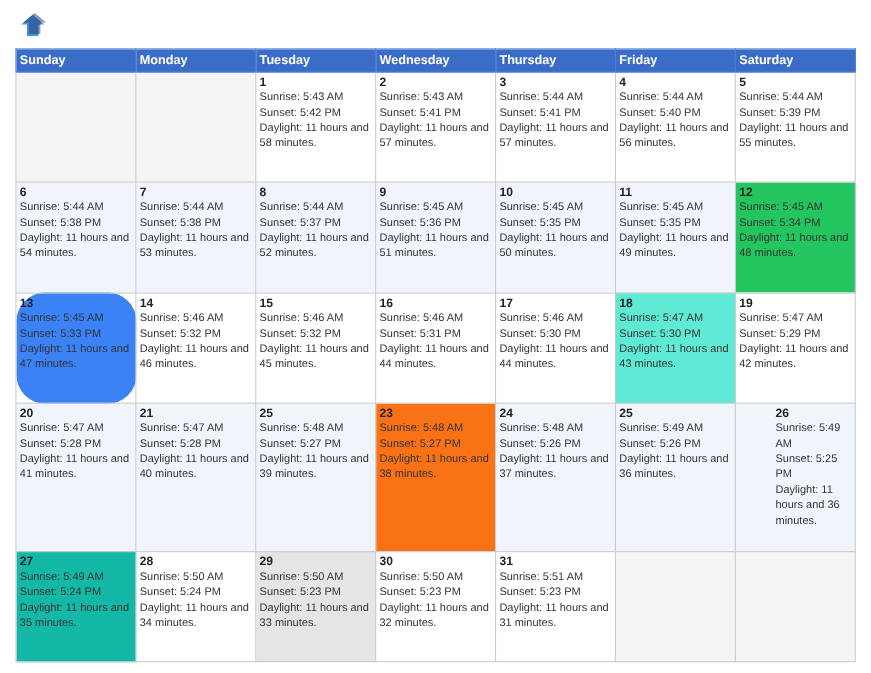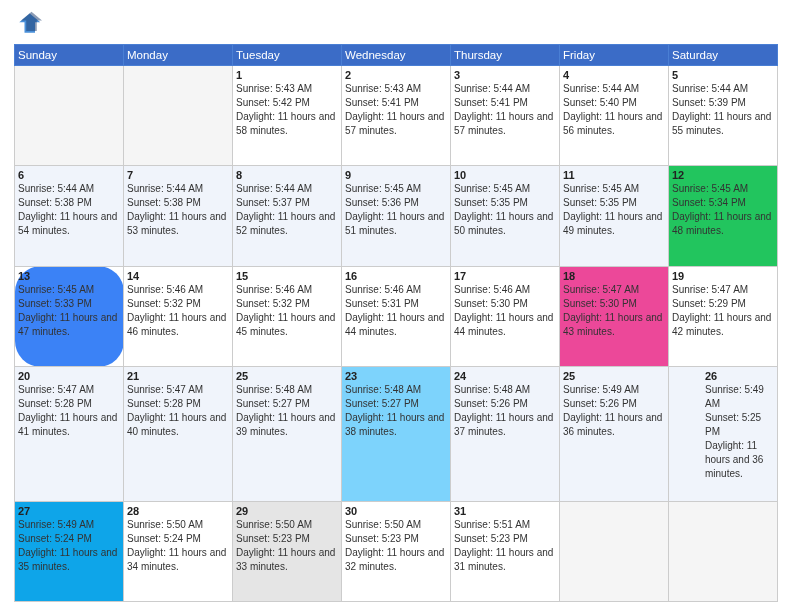--- a/index.html
+++ b/index.html
@@ -59,21 +59,21 @@
     .calendar {
       flex: 1;
       border-collapse: collapse;
       width: 100%;
       table-layout: fixed;
     }
     .calendar th {
       background: #3b6cc7;
       color: #fff;
       font-size: 11.5px;
-      font-weight: normal;
+      font-weight: bold;
       padding: 4px 3px;
       text-align: left;
       border: 1px solid #4a7fd4;
     }
     .calendar td {
       border: 1px solid #ccc;
       vertical-align: top;
       padding: 3px 3px;
       font-size: 9.5px;
       color: #333;
@@ -201,21 +201,21 @@
             <div class="day-info">Sunrise: 5:46 AM<br>Sunset: 5:32 PM<br>Daylight: 11 hours and 45 minutes.</div>
           </td>
           <td style="background: rgb(255, 255, 255);">
             <span class="day-number">16</span>
             <div class="day-info">Sunrise: 5:46 AM<br>Sunset: 5:31 PM<br>Daylight: 11 hours and 44 minutes.</div>
           </td>
           <td style="background: rgb(255, 255, 255);">
             <span class="day-number">17</span>
             <div class="day-info">Sunrise: 5:46 AM<br>Sunset: 5:30 PM<br>Daylight: 11 hours and 44 minutes.</div>
           </td>
-          <td style="background: #ec4899;">
+          <td style="background: #5eead4;">
             <span class="day-number">18</span>
             <div class="day-info">Sunrise: 5:47 AM<br>Sunset: 5:30 PM<br>Daylight: 11 hours and 43 minutes.</div>
           </td>
           <td style="background: rgb(255, 255, 255);">
             <span class="day-number">19</span>
             <div class="day-info">Sunrise: 5:47 AM<br>Sunset: 5:29 PM<br>Daylight: 11 hours and 42 minutes.</div>
           </td>
         </tr>
         <tr>
           <td style="background: rgb(240, 244, 251);">
@@ -223,39 +223,39 @@
             <div class="day-info">Sunrise: 5:47 AM<br>Sunset: 5:28 PM<br>Daylight: 11 hours and 41 minutes.</div>
           </td>
           <td style="background: rgb(240, 244, 251);">
             <span class="day-number">21</span>
             <div class="day-info">Sunrise: 5:47 AM<br>Sunset: 5:28 PM<br>Daylight: 11 hours and 40 minutes.</div>
           </td>
           <td style="background: rgb(240, 244, 251);">
             <span class="day-number">25</span>
             <div class="day-info">Sunrise: 5:48 AM<br>Sunset: 5:27 PM<br>Daylight: 11 hours and 39 minutes.</div>
           </td>
-          <td style="background: #7dd3fc;">
+          <td style="background: #f97316;">
             <span class="day-number">23</span>
             <div class="day-info">Sunrise: 5:48 AM<br>Sunset: 5:27 PM<br>Daylight: 11 hours and 38 minutes.</div>
           </td>
           <td style="background: rgb(240, 244, 251);">
             <span class="day-number">24</span>
             <div class="day-info">Sunrise: 5:48 AM<br>Sunset: 5:26 PM<br>Daylight: 11 hours and 37 minutes.</div>
           </td>
           <td style="background: rgb(240, 244, 251);">
             <span class="day-number">25</span>
             <div class="day-info">Sunrise: 5:49 AM<br>Sunset: 5:26 PM<br>Daylight: 11 hours and 36 minutes.</div>
           </td>
           <td style="background: rgb(240, 244, 251); padding-left: 36px;">
             <span class="day-number">26</span>
             <div class="day-info">Sunrise: 5:49 AM<br>Sunset: 5:25 PM<br>Daylight: 11 hours and 36 minutes.</div>
           </td>
         </tr>
         <tr>
-          <td style="background: #0ea5e9;">
+          <td style="background: #14b8a6;">
             <span class="day-number">27</span>
             <div class="day-info">Sunrise: 5:49 AM<br>Sunset: 5:24 PM<br>Daylight: 11 hours and 35 minutes.</div>
           </td>
           <td style="background: rgb(255, 255, 255);">
             <span class="day-number">28</span>
             <div class="day-info">Sunrise: 5:50 AM<br>Sunset: 5:24 PM<br>Daylight: 11 hours and 34 minutes.</div>
           </td>
           <td style="background: #e5e5e5;">
             <span class="day-number">29</span>
             <div class="day-info">Sunrise: 5:50 AM<br>Sunset: 5:23 PM<br>Daylight: 11 hours and 33 minutes.</div>

